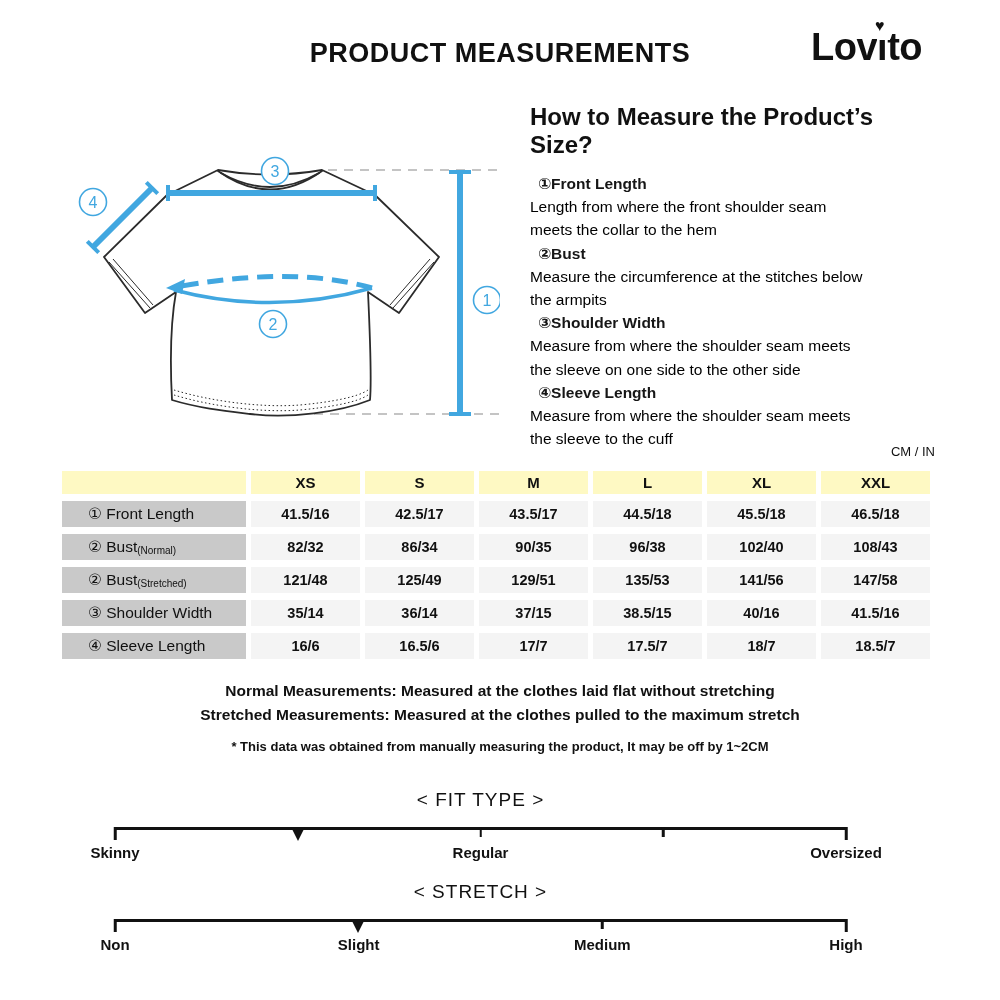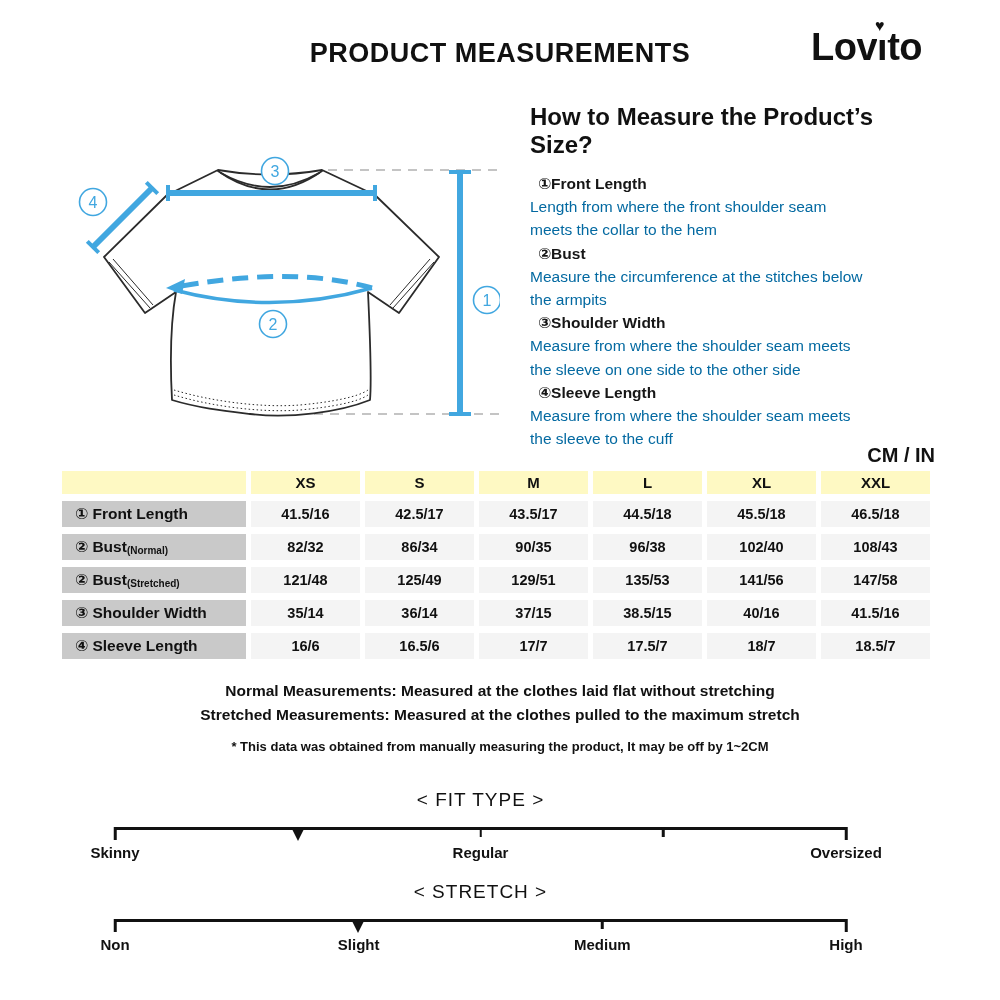--- a/index.html
+++ b/index.html
@@ -14,31 +14,31 @@
   .idot-cover { position:absolute; left:66px; top:4px; width:13px; height:10px; background:#fff; }
   .heart-dot { position:absolute; left:64px; top:-9px; font-size:16px; }
 
   
   .diagram { position:absolute; left:60px; top:140px; }
 
   
   .howto { position:absolute; left:530px; top:103px; width:405px; }
   .howto-title { font-size:24px; font-weight:700; margin-bottom:13px; }
   .hm-label { font-size:15.5px; font-weight:700; line-height:23.2px; color:#161616;margin-left:8px; }
-  .hm-line  { font-size:15.5px; font-weight:400; line-height:23.2px; color:#0369a1; }
-
-  
-  .units { position:absolute; top:444px; right:65px; font-size:20px; font-weight:700; }
+  .hm-line  { font-size:15.5px; font-weight:400; line-height:23.2px; color:#000000; }
+
+  
+  .units { position:absolute; top:444px; right:65px; font-size:13px; font-weight:400; }
   .size-table { position:absolute; left:62px; top:471px; width:868px;
                 display:grid; grid-template-columns:184px repeat(6,1fr);
                 grid-template-rows:23px repeat(5,26px); gap:7px 5px; }
   .th { background:#fef9c3; display:flex; align-items:center; justify-content:center;
         font-size:15px; font-weight:700; }
-  .rl { background:#c9c9c9; display:flex; align-items:center; padding-left:13px;
-        font-size:15.5px; font-weight:700; white-space:nowrap; }
+  .rl { background:#c9c9c9; display:flex; align-items:center; padding-left:26px;
+        font-size:15.5px; font-weight:400; white-space:nowrap; }
   .rl .sub { font-size:10px; position:relative; top:3px; }
   .td { background:#f4f4f4; display:flex; align-items:center; justify-content:center;
         font-size:14.5px; font-weight:700; }
 
   
   .notes { position:absolute; top:679px; left:0; width:1000px; text-align:center;
            font-size:15.5px; font-weight:700; line-height:24px; }
   .footnote { position:absolute; top:739px; left:0; width:1000px; text-align:center;
               font-size:13px; font-weight:700; }
 

